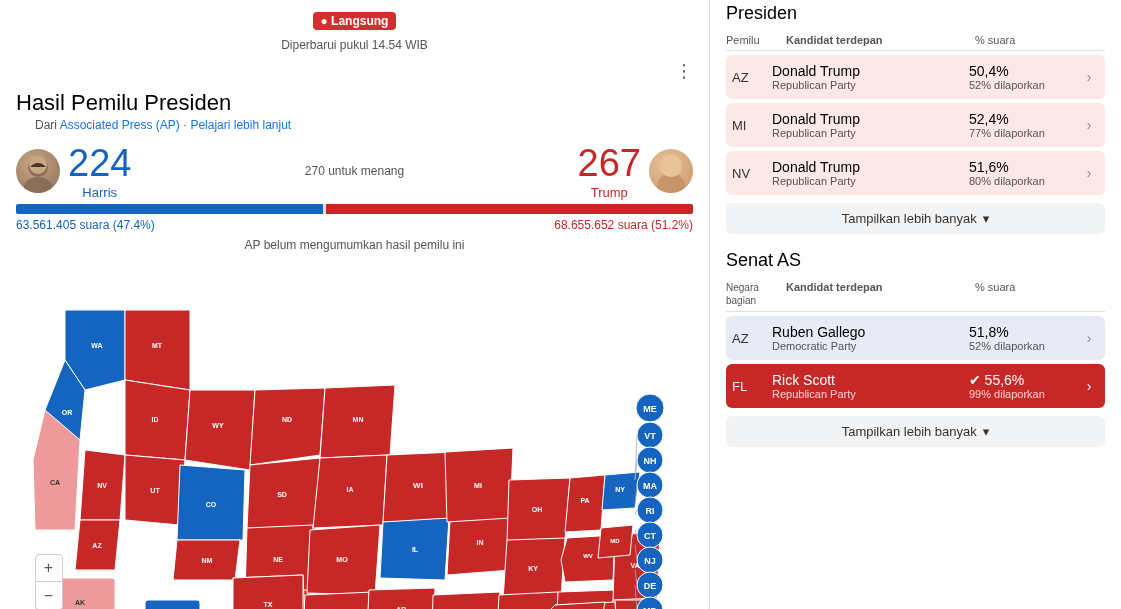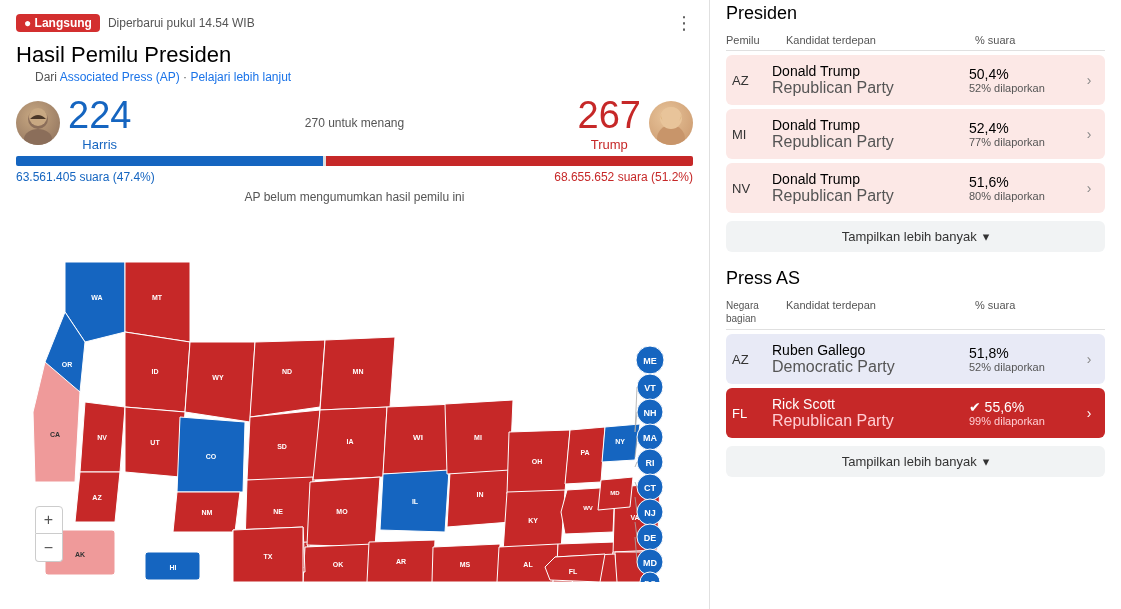--- a/index.html
+++ b/index.html
@@ -1,21 +1,21 @@
 <!DOCTYPE html>
 <html><head>
   <meta charset="utf-8">
   <style>
     * { margin: 0; padding: 0; box-sizing: border-box; }
     body { font-family: Arial, sans-serif; background: #fff; width: 1121px; height: 609px; overflow: hidden; display: flex; }
 
     
     .left-panel { width: 710px; padding: 12px 16px; border-right: 1px solid #e0e0e0; }
 
-    .live-bar { display: flex; align-items: center; gap: 8px; margin-bottom: 8px; }
+    .live-bar { display: flex; align-items: center; gap: 8px; margin-bottom: 8px; flex-direction: column; }
     .live-badge { background: #d32f2f; color: #fff; font-size: 12px; font-weight: bold; padding: 2px 8px; border-radius: 4px; }
     .updated-text { font-size: 12px; color: #555; }
 
     .page-title { font-size: 22px; font-weight: 400; margin-bottom: 2px; }
     .source-line { font-size: 12px; color: #555; margin-bottom: 10px; margin-left: 19px; }
     .source-line a { color: #1a73e8; text-decoration: none; }
 
     .candidates-row { display: flex; align-items: center; justify-content: space-between; margin-bottom: 4px; }
     .candidate-left { display: flex; align-items: center; gap: 8px; justify-content: center; }
     .candidate-right { display: flex; align-items: center; gap: 8px; }
@@ -39,34 +39,34 @@
 
     .ap-notice { text-align: center; font-size: 12px; color: #555; margin-bottom: 8px; }
 
     .map-container { position: relative; width: 660px; height: 370px; margin: 0 auto; }
 
     
     .right-panel { width: 411px; padding: 3px 16px; overflow-y: auto; }
     .section-title { font-size: 18px; font-weight: 400; margin-bottom: 10px; }
     .table-header { display: flex; font-size: 11px; color: #555; padding: 0 0 4px 0; border-bottom: 1px solid #e0e0e0; margin-bottom: 4px; }
     .col-pemilu { width: 60px; }
-    .col-kandidat { flex: 1; }
+    .col-kandidat { flex: 1; font-weight: bold; }
     .col-persen { width: 110px; }
     .col-arrow { width: 20px; }
 
     .result-row { display: flex; align-items: center; padding: 8px 6px; border-radius: 6px; margin-bottom: 4px; cursor: pointer; }
     .result-row.red-bg { background: #fce8e6; }
     .result-row.dark-red-bg { background: #c62828; color: #fff; }
     .result-row.blue-bg { background: #e8eaf6; }
 
     .state-code { width: 40px; font-size: 13px; font-weight: 500; color: #333; }
     .state-code.white { color: #fff; }
     .kandidat-info { flex: 1; }
     .kandidat-name { font-size: 14px; font-weight: 500; }
-    .kandidat-party { font-size: 16px; color: #555; }
+    .kandidat-party { font-size: 11px; color: #555; }
     .dark-text { color: #fff; }
     .dark-subtext { color: #ffcdd2; }
 
     .persen-info { width: 110px; }
     .persen-value { font-size: 14px; font-weight: 500; }
     .persen-dilaporkan { font-size: 11px; color: #555; }
     .persen-dilaporkan.light { color: #ffcdd2; }
 
     .arrow-icon { width: 20px; color: #888; font-size: 14px; text-align: center; }
     .arrow-icon.white { color: #fff; }
@@ -387,21 +387,21 @@
       <span class="arrow-icon">›</span>
     </div>
 
     <button class="show-more-btn">
       <span>Tampilkan lebih banyak</span>
       <span>▾</span>
     </button>
   </div>
 
   <div class="senat-section">
-    <h2 class="section-title">Press AS</h2>
+    <h2 class="section-title">Senat AS</h2>
 
     <div class="table-header">
       <span class="col-pemilu" style="font-size:10px;line-height:1.3;">Negara<br>bagian</span>
       <span class="col-kandidat">Kandidat terdepan</span>
       <span class="col-persen">% suara</span>
       <span class="col-arrow"></span>
     </div>
 
     <div class="result-row blue-bg">
       <span class="state-code">AZ</span>

